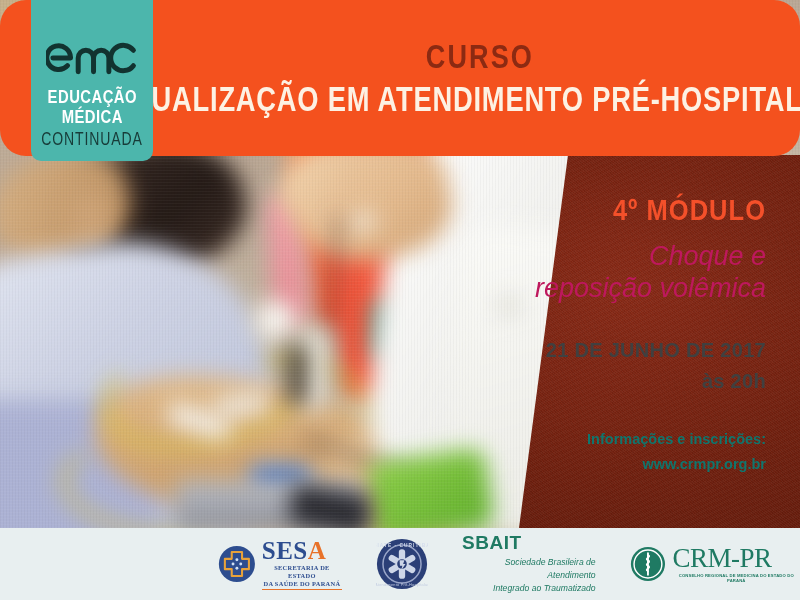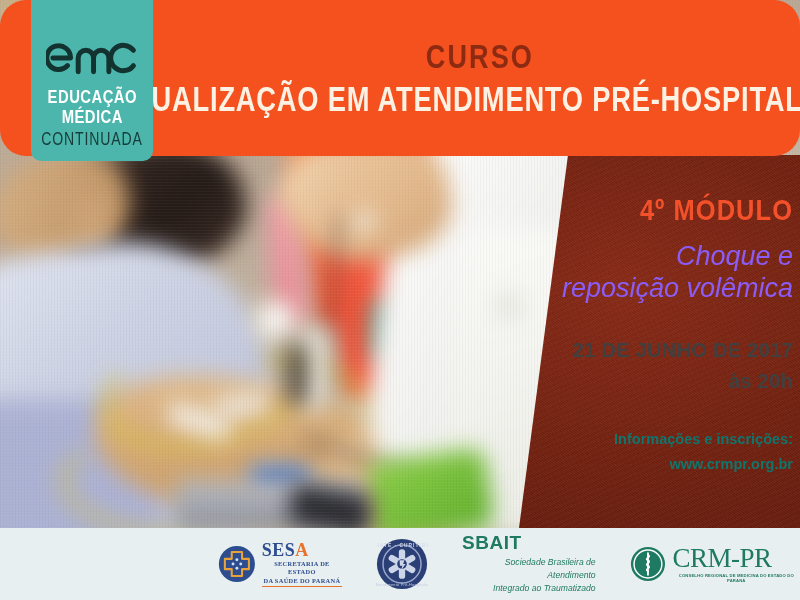--- a/index.html
+++ b/index.html
@@ -293,39 +293,39 @@
     background:
       repeating-linear-gradient(38deg, rgba(255,255,255,.045) 0 1px, transparent 1px 2px),
       repeating-linear-gradient(127deg, rgba(0,0,0,.07) 0 1px, transparent 1px 2px),
       radial-gradient(ellipse 420px 300px at 78% 36%, #8a2a16 0%, #72200f 60%, #641c0d 100%);
   }
   .panel-content {
     position: absolute; left: 0; top: 155px;
     width: 800px; height: 373px;
     z-index: 6;
     text-align: right;
-    padding-right: 7px;
+    padding-right: 34px;
   }
   .modulo {
     font-family: "Liberation Sans Narrow","Liberation Sans", sans-serif;
     font-weight: 700;
     font-size: 30px;
     color: #f4502a;
     letter-spacing: 1.2px;
     transform: scaleX(0.85);
     transform-origin: right center;
     margin-top: 40px;
     line-height: 1;
   }
   .subject {
     font-family: "Liberation Sans", sans-serif;
     font-style: italic;
     font-weight: 400;
     font-size: 27px;
-    color: #8b5cf6;
+    color: #be185d;
     line-height: 1.18;
     margin-top: 16px;
   }
   .dateblock {
     margin-top: 30px;
     font-family: "Liberation Sans", sans-serif;
     font-weight: 700;
     font-size: 20px;
     color: #404040;
     line-height: 1.55;
@@ -354,21 +354,21 @@
     margin-left: 218px;
   }
   .logo { display: flex; align-items: center; }
 
   
   .sesa { gap: 6px; }
   .sesa-badge { width: 40px; height: 40px; }
   .sesa-txt { line-height: 1; }
   .sesa-word {
     font-family: "Liberation Serif", serif;
-    font-weight: 700; font-size: 18px;
+    font-weight: 700; font-size: 25px;
     color: #2d4d8f; letter-spacing: .5px;
   }
   .sesa-word .a { color: #e8722a; }
   .sesa-sub {
     font-family: "Liberation Serif", serif;
     font-weight: 700; font-size: 6.4px;
     color: #2d4d8f; letter-spacing: .3px;
     text-align: center; line-height: 1.3;
     border-bottom: 1.5px solid #e8722a;
     padding-bottom: 1px; margin-top: 1px;

